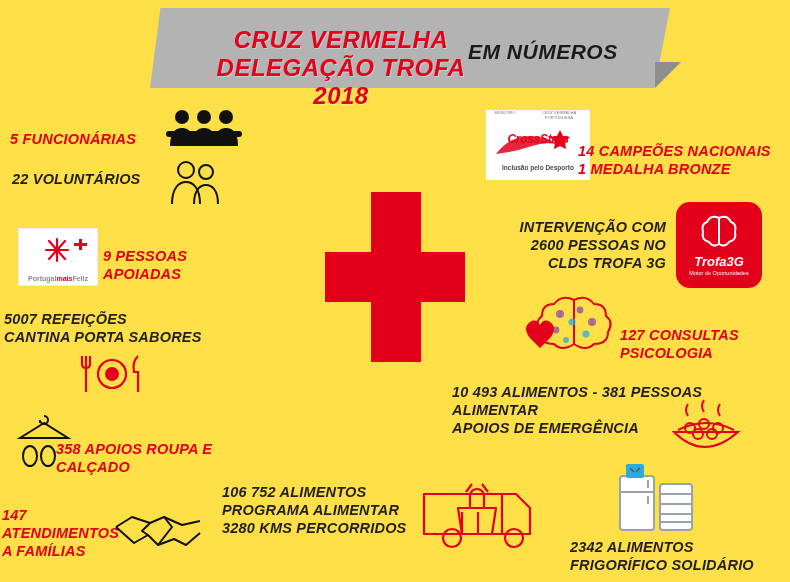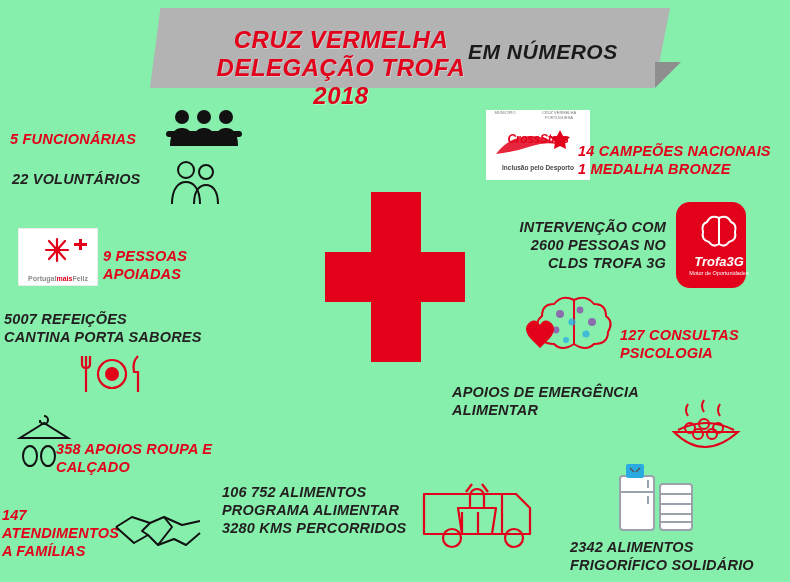--- a/index.html
+++ b/index.html
@@ -10,21 +10,21 @@
     width: 790px;
     height: 582px;
     background: #ffffff;
     font-family: "Liberation Sans", sans-serif;
     overflow: hidden;
   }
   #poster {
     position: relative;
     width: 790px;
     height: 582px;
-    background: #86efac;
+    background: #fde047;
     overflow: hidden;
   }
 
   
   .banner {
     position: absolute;
     left: 150px;
     top: 8px;
     width: 520px;
     height: 80px;
@@ -158,21 +158,21 @@
   .cs-mini {
     position: absolute;
     font-size: 4px;
     color: #777;
     line-height: 5px;
     text-align: center;
   }
 
   .trofa3g {
     left: 676px; top: 202px;
-    width: 70px; height: 86px;
+    width: 86px; height: 86px;
     background: #e2001a;
     border-radius: 14px;
   }
   .trofa3g-label {
     position: absolute;
     left: 0; top: 52px;
     width: 86px;
     text-align: center;
     color: #ffffff;
     font-size: 13px;
@@ -369,22 +369,23 @@
       </g>
       <path d="M14 46 q-8 -10 0 -16 q6 -4 10 3 q4 -7 10 -3 q8 6 0 16 l-10 10 z" fill="#e2001a"></path>
     </svg>
   </div>
   <div class="stat center" style="left:620px; top:326px; width:160px;">
     <div>127 CONSULTAS</div>
     <div>PSICOLOGIA</div>
   </div>
 
   <div class="stat dark center" style="left:452px; top:383px; width:272px;">
+    <div>10 493 ALIMENTOS - 381 PESSOAS</div>
+    <div>ALIMENTAR</div>
     <div>APOIOS DE EMERGÊNCIA</div>
-    <div>ALIMENTAR</div>
   </div>
   <div class="icon" style="left:672px; top:398px;">
     <svg width="104" height="64" viewBox="0 0 104 64">
       <g stroke="#e2001a" stroke-width="2" fill="none">
         <path d="M16 6 q-4 6 0 12 M32 2 q-4 6 0 12 M48 6 q-4 6 0 12"></path>
         <path d="M6 32 q28 -14 56 0"></path>
         <path d="M2 34 q30 30 64 0 z"></path>
       </g>
       <g fill="none" stroke="#e2001a" stroke-width="2">
         <circle cx="18" cy="30" r="5"></circle>

